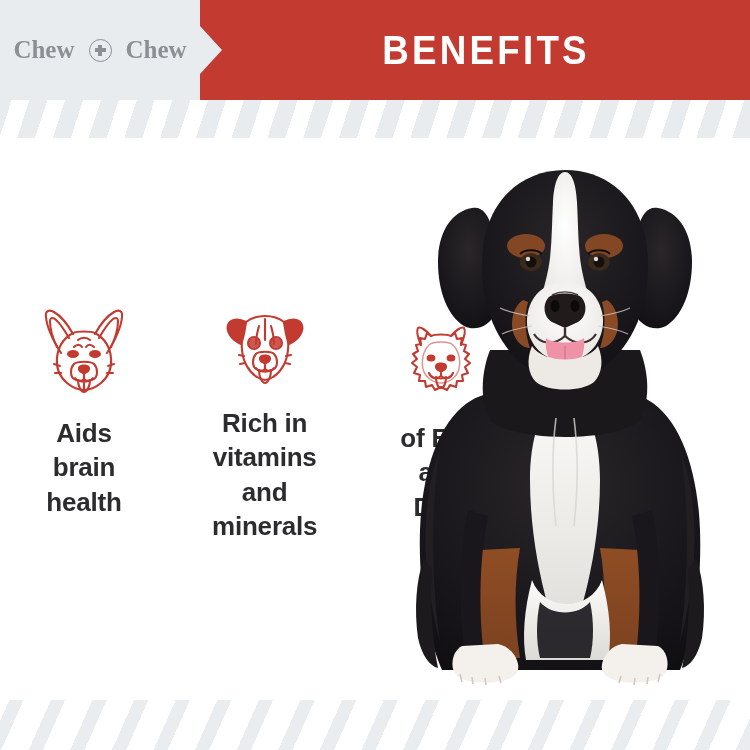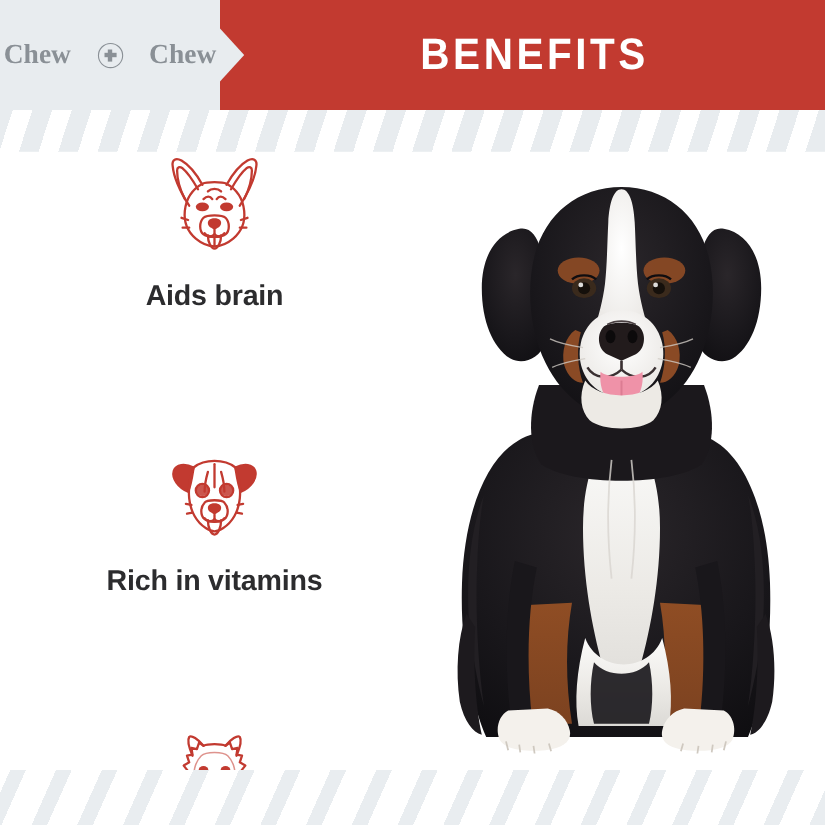--- a/index.html
+++ b/index.html
@@ -48,21 +48,21 @@
     border-left: 22px solid #e8ecef;
   }
   #logo {
     position: absolute;
     left: 0; top: 0;
     width: 200px;
     height: 100px;
     display: flex;
     align-items: center;
     justify-content: center;
-    gap: 22px;
+    gap: 12px;
     font-family: "Liberation Serif", serif;
     font-weight: bold;
     font-size: 25px;
     color: #8a9096;
     letter-spacing: 0px;
   }
   #logo .logo-plus {
     display: inline-flex;
     align-items: center;
     justify-content: center;
@@ -126,21 +126,21 @@
   }
 
   
   #benefits {
     position: absolute;
     left: 30px;
     top: 140px;
     width: 330px;
     height: 545px;
     display: flex;
-    flex-direction: column;
+    flex-direction: row;
     align-items: center;
     gap: 37px;
   }
   .benefit {
     width: 330px;
     display: flex;
     flex-direction: column;
     align-items: center;
   }
   .benefit-icon {
@@ -233,20 +233,21 @@
           <path d="M54 77 L54 84"></path>
 
           <path d="M30 60 L24 58"></path>
           <path d="M31 67 L25 67"></path>
           <path d="M78 60 L84 58"></path>
           <path d="M77 67 L83 67"></path>
         </svg>
       </span>
       <div class="benefit-label">
         <div>Aids brain</div>
+        <div>health</div>
       </div>
     </div>
 
     <div class="divider" id="d1"></div>
 
     <div class="benefit" id="b2">
       <span class="benefit-icon">
         <svg width="104" height="82" viewBox="0 0 104 82" fill="none" stroke="#c23a30" stroke-width="2.1" stroke-linecap="round" stroke-linejoin="round">
 
           <path d="M33 16 C25 12 17 13 15 19 C13 26 19 34 28 38 C31 31 32 22 33 16 Z" fill="#c23a30" stroke="#c23a30"></path>
@@ -278,20 +279,21 @@
           <path d="M46 64 C46 71 49 77 52 77 C55 77 58 71 58 64 C56 66 48 66 46 64 Z"></path>
 
           <path d="M31 50 L26 49"></path>
           <path d="M32 57 L27 58"></path>
           <path d="M73 50 L78 49"></path>
           <path d="M72 57 L77 58"></path>
         </svg>
       </span>
       <div class="benefit-label">
         <div>Rich in vitamins</div>
+        <div>and minerals</div>
       </div>
     </div>
 
     <div class="divider" id="d2"></div>
 
     <div class="benefit" id="b3">
       <span class="benefit-icon">
         <svg width="100" height="80" viewBox="0 0 100 80" fill="none" stroke="#c23a30" stroke-width="2.1" stroke-linecap="round" stroke-linejoin="round">
 
           <path d="M30 22 C27 15 25 8 27 5 C29 3 35 7 40 13"></path>

